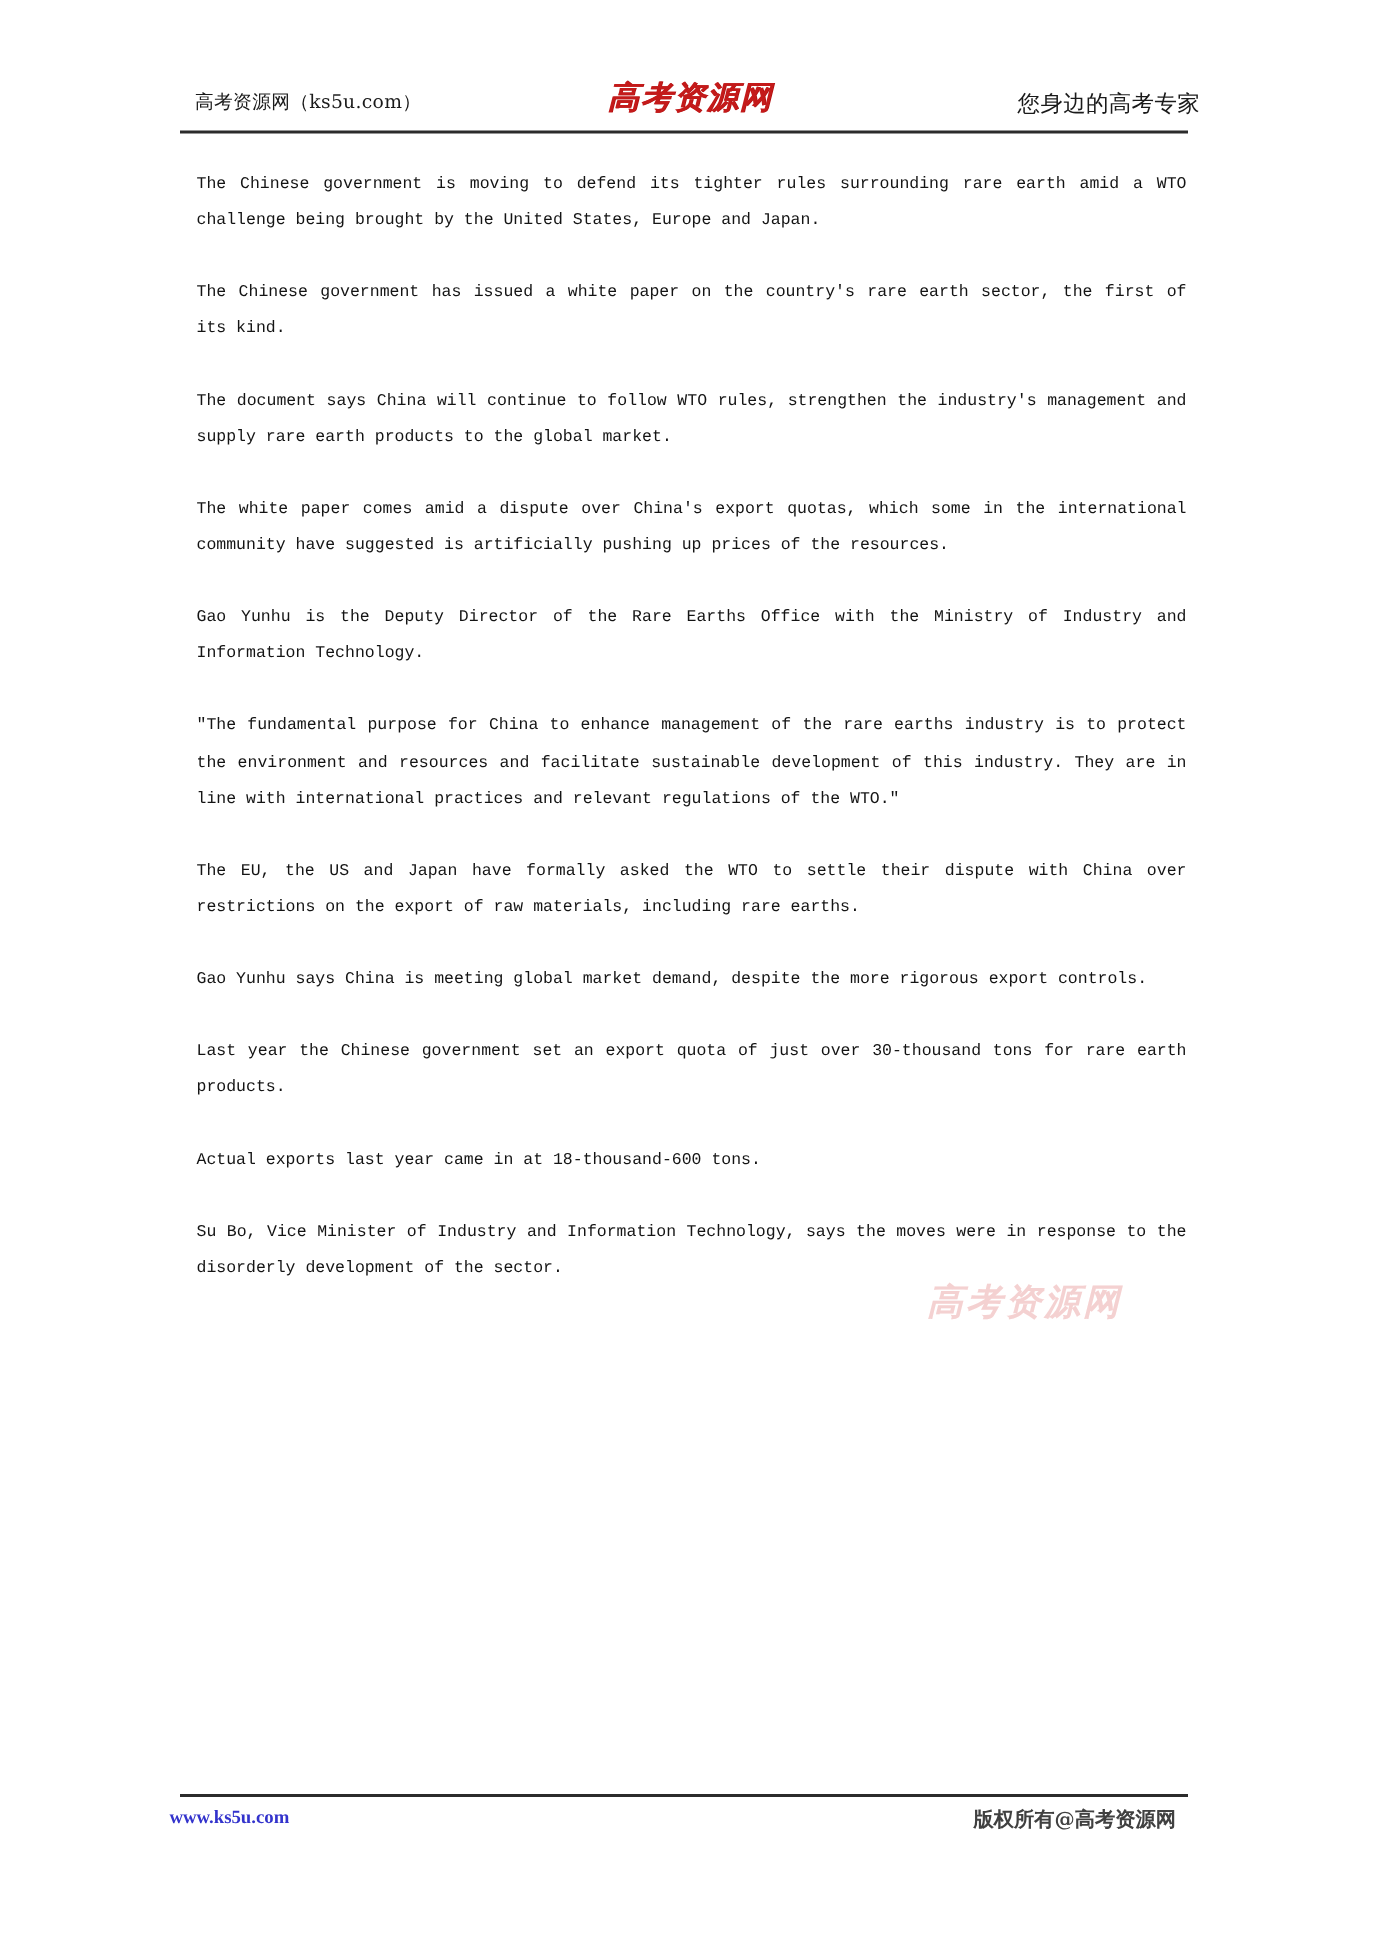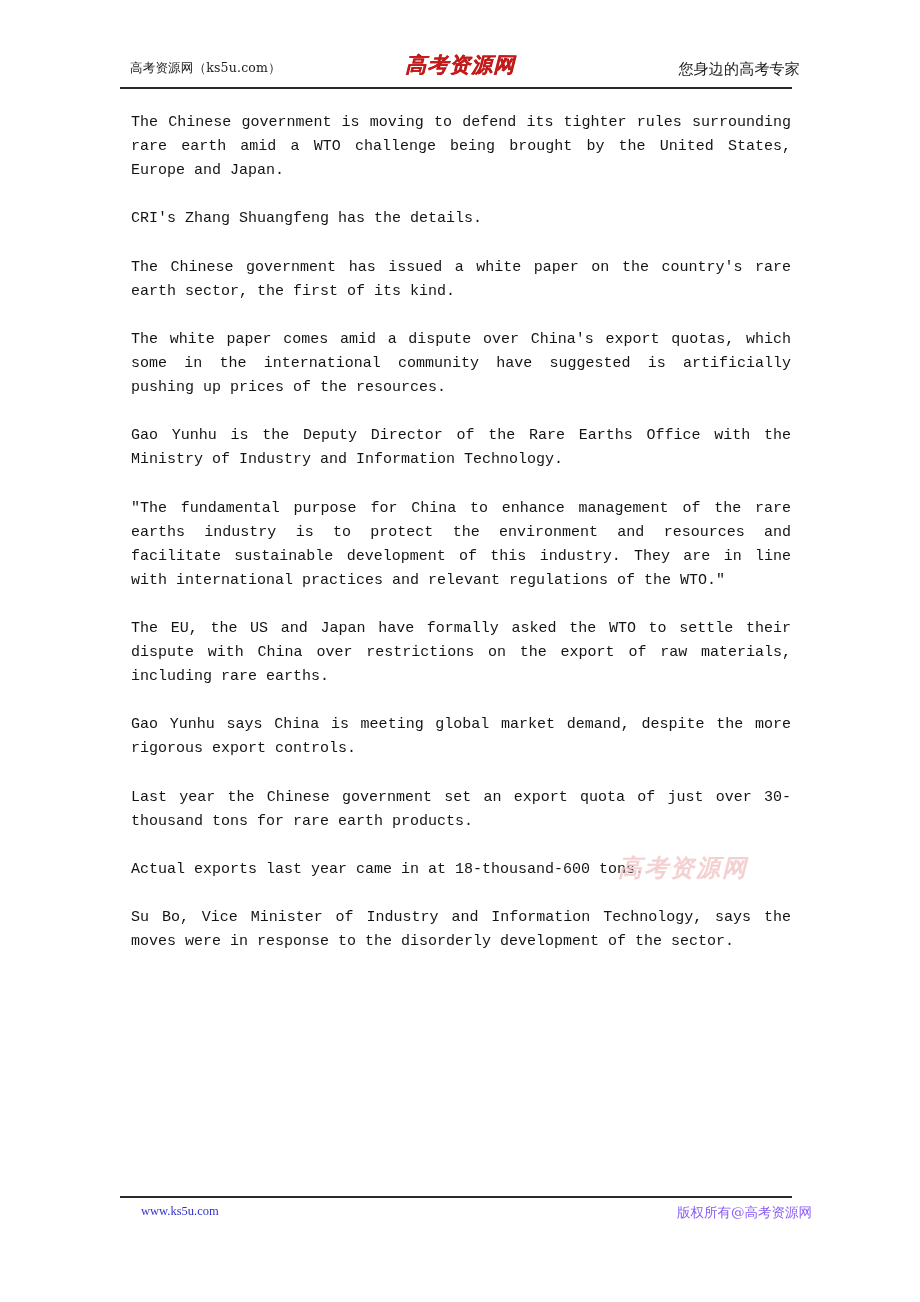--- a/index.html
+++ b/index.html
@@ -80,21 +80,21 @@
 
   
   .content {
     position: absolute;
     left: 131px;
     top: 111px;
     width: 660px;
   }
   .para {
     font-family: "Liberation Mono", "DejaVu Sans Mono", monospace;
-    font-size: 15px;
+    font-size: 11px;
     line-height: 24.1px;
     color: #141414;
     text-align: justify;
     text-justify: inter-word;
     margin: 0 0 24.1px 0;
     letter-spacing: 0px;
     white-space: normal;
   }
   .para:last-child { margin-bottom: 0; }
   .para.nojust { text-align: left; }
@@ -119,62 +119,63 @@
   .footer-rule {
     position: absolute;
     left: 120px;
     top: 1196px;
     width: 672px;
     height: 2px;
     background: #2b2b2b;
   }
   .footer {
     position: absolute;
-    left: 132px;
+    left: 104px;
     top: 1204px;
     width: 680px;
     height: 26px;
+    font-weight: bold;
   }
   .footer-left {
     position: absolute;
     left: 9px;
     top: 0px;
     font-family: "Liberation Serif", "DejaVu Serif", serif;
     font-size: 12.5px;
     color: #3333cc;
     white-space: nowrap;
   }
   .footer-right {
     position: absolute;
     right: 0px;
     top: 0px;
     font-family: "DejaVu Serif", "Liberation Serif", serif;
     font-size: 13.5px;
-    color: #8b5cf6;
+    color: #404040;
     white-space: nowrap;
   }
 </style>
 </head>
 <body>
 
 <div class="page">
 
   <div class="header">
     <div class="header-row">
       <span class="header-left">高考资源网（ks5u.com）</span>
       <span class="header-logo">高考资源网</span>
       <span class="header-right">您身边的高考专家</span>
     </div>
   </div>
   <div class="header-rule"></div>
 
   <div class="content">
     <p class="para">The Chinese government is moving to defend its tighter rules surrounding rare earth amid a WTO challenge being brought by the United States, Europe and Japan.</p>
-    <p class="para nojust">CRI's Zhang Shuangfeng has the details.</p>
     <p class="para">The Chinese government has issued a white paper on the country's rare earth sector, the first of its kind.</p>
+    <p class="para">The document says China will continue to follow WTO rules, strengthen the industry's management and supply rare earth products to the global market.</p>
     <p class="para">The white paper comes amid a dispute over China's export quotas, which some in the international community have suggested is artificially pushing up prices of the resources.</p>
     <p class="para">Gao Yunhu is the Deputy Director of the Rare Earths Office with the Ministry of Industry and Information Technology.</p>
     <p class="para">"The fundamental purpose for China to enhance management of the rare earths industry is to protect the environment and resources and facilitate sustainable development of this industry. They are in line with international practices and relevant regulations of the WTO."</p>
     <p class="para">The EU, the US and Japan have formally asked the WTO to settle their dispute with China over restrictions on the export of raw materials, including rare earths.</p>
     <p class="para">Gao Yunhu says China is meeting global market demand, despite the more rigorous export controls.</p>
     <p class="para">Last year the Chinese government set an export quota of just over 30-thousand tons for rare earth products.</p>
     <p class="para nojust">Actual exports last year came in at 18-thousand-600 tons.</p>
     <p class="para">Su Bo, Vice Minister of Industry and Information Technology, says the moves were in response to the disorderly development of the sector.</p>
   </div>
 

